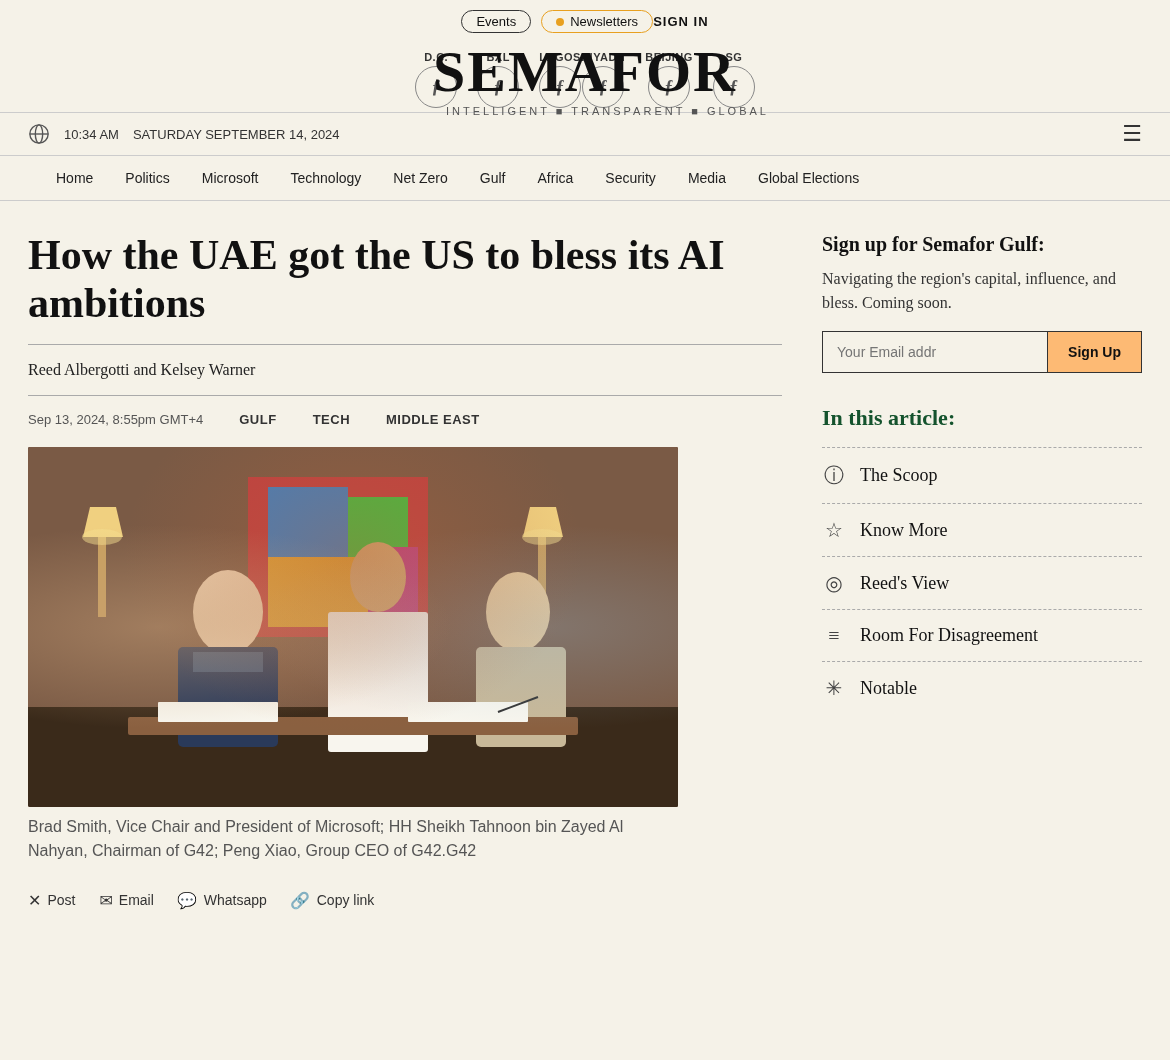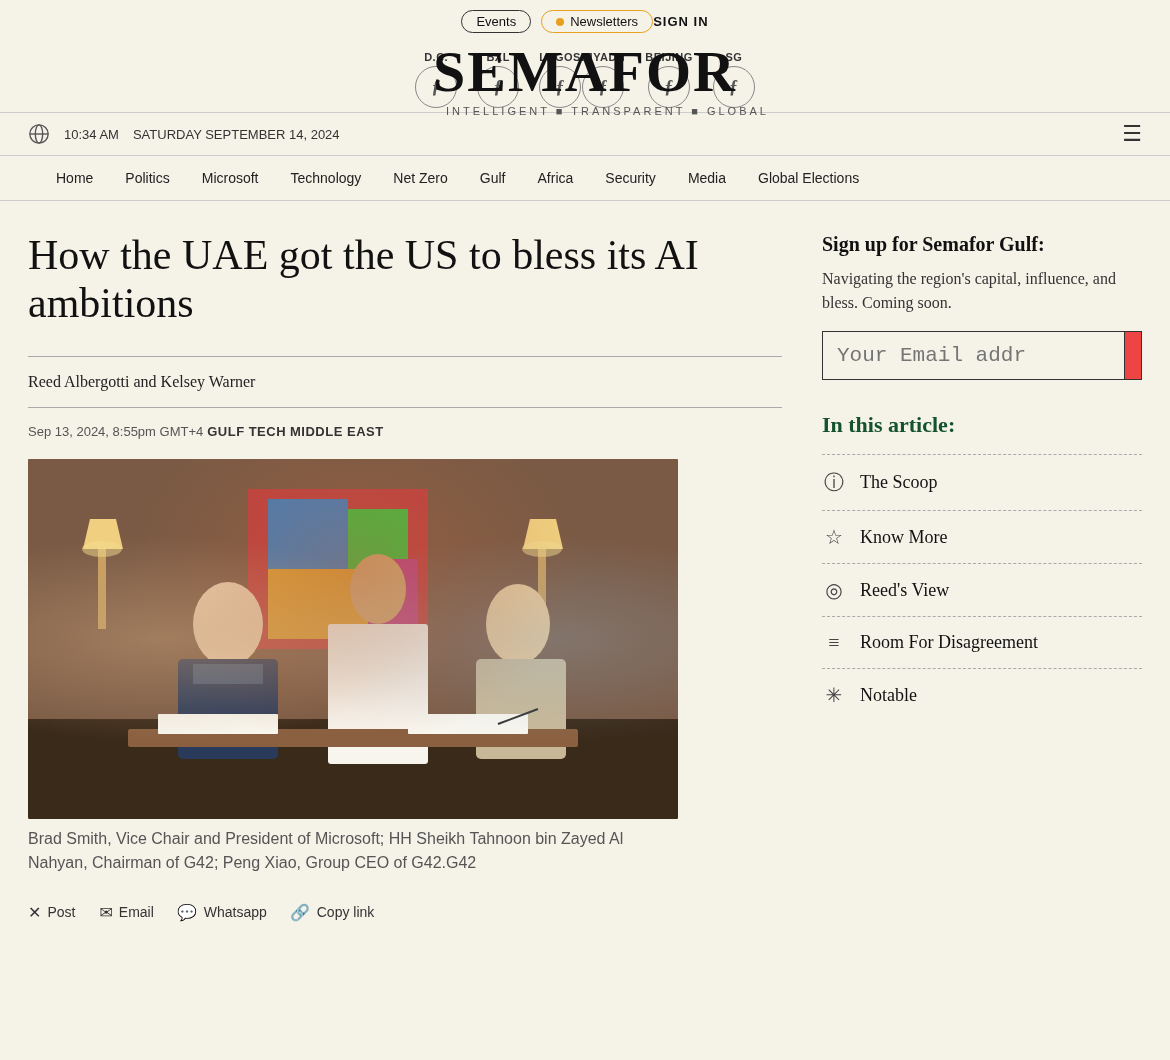--- a/index.html
+++ b/index.html
@@ -187,42 +187,42 @@
     }
     .sidebar-col {
       width: 320px;
       flex-shrink: 0;
     }
 
     
     .article-title {
       font-family: Georgia, 'Times New Roman', serif;
       font-size: 42px;
-      font-weight: normal;
+      font-weight: bold;
       line-height: 1.15;
-      margin-bottom: 28px;
+      margin-bottom: 16px;
       color: #111;
     }
     .article-divider {
       border: none;
       border-top: 1px solid #aaa;
       margin: 16px 0;
     }
     .article-authors {
       font-family: Georgia, serif;
       font-size: 16px;
       color: #222;
       margin-bottom: 16px;
     }
     .article-meta {
       font-family: Arial, sans-serif;
       font-size: 13px;
       color: #555;
       display: flex;
-      gap: 4px;
+      gap: 36px;
       margin-bottom: 20px;
       align-items: center;
     }
     .article-meta-tag {
       font-weight: bold;
       color: #333;
       letter-spacing: 0.5px;
     }
     .article-image-container {
       margin-bottom: 12px;
@@ -296,34 +296,34 @@
       margin-bottom: 16px;
     }
     .email-signup {
       display: flex;
       border: 1.5px solid #333;
       overflow: hidden;
     }
     .email-input {
       flex: 1;
       padding: 12px 14px;
-      font-size: 21px;
-      font-family: Liberation Mono, monospace;
+      font-size: 14px;
+      font-family: Liberation Sans, sans-serif;
       border: none;
       background: #f5f2e8;
       outline: none;
       color: #404040;
     }
     .signup-btn {
       padding: 12px 20px;
-      background: #ef4444;
+      background: #fdba74;
       border: none;
       border-left: 1.5px solid #333;
       font-family: Arial, sans-serif;
-      font-size: 18px;
+      font-size: 14px;
       font-weight: bold;
       cursor: pointer;
       color: #111;
       white-space: nowrap;
     }
 
     
     .in-article {
       margin-top: 20px;
     }

